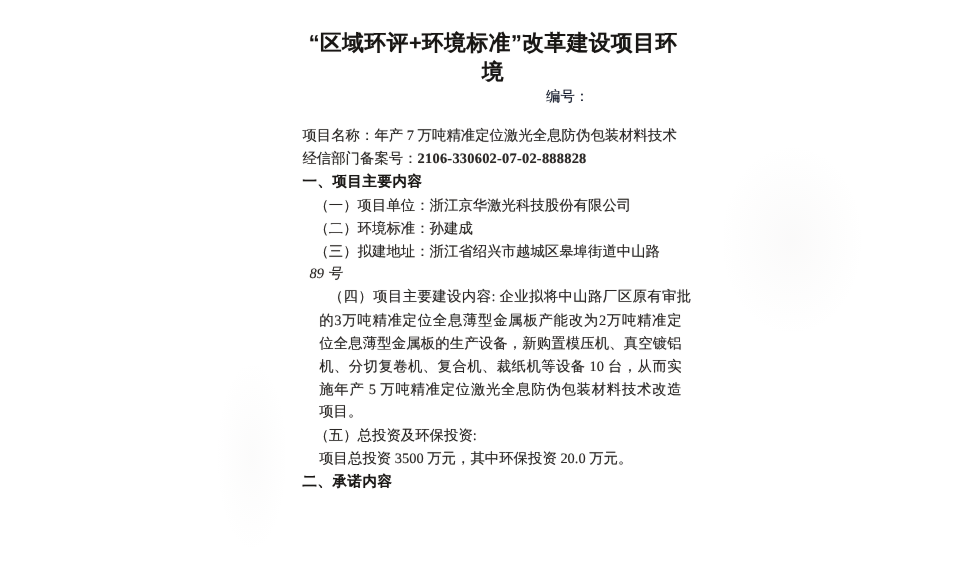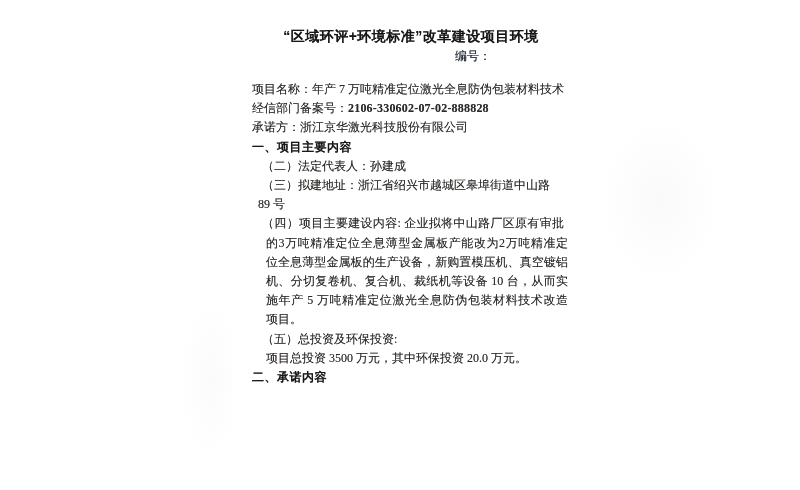--- a/index.html
+++ b/index.html
@@ -15,21 +15,21 @@
     left:252px;top:0;
     width:318px;
     font-size:12px;
     color:#2b2826;
     text-shadow:0 0 0.6px rgba(45,42,40,0.45);
   }
   .title{
     margin-top:24px;
     font-family:"Liberation Sans", sans-serif;
     font-weight:bold;
-    font-size:14px;
+    font-size:18px;
     line-height:24px;
     text-align:center;
     color:#181614;
     letter-spacing:0.5px;
   }
   .serial{
     line-height:16px;
     margin-left:203px;
     font-size:12px;
     font-weight:normal;
@@ -40,33 +40,33 @@
     line-height:19.2px;
     white-space:nowrap;
   }
   .h{
     font-family:"Liberation Sans", sans-serif;
     font-weight:bold;
     color:#1a1816;
     letter-spacing:0.5px;
   }
   .num{font-weight:bold;letter-spacing:0.2px;}
-  .ind6{margin-left:6px;}
+  .ind6{margin-left:6px;font-style:italic;}
   .ind10{margin-left:10px;}
   .ind14{margin-left:14px;}
   .ind51{margin-left:51px;}
   .jline{
     white-space:normal;
     width:302px;
     text-align:justify;
     text-align-last:justify;
     overflow:hidden;
     height:19.2px;
   }
-  .jfirst{margin-left:10px;width:302px;}
+  .jfirst{margin-left:22px;width:302px;}
   .smudge{
     position:absolute;
     pointer-events:none;
   }
   .smudge-a{
     left:600px;top:120px;width:120px;height:160px;
     background:radial-gradient(closest-side, rgba(160,155,150,0.05), rgba(255,255,255,0));
   }
   .smudge-b{
     left:180px;top:300px;width:60px;height:160px;
@@ -87,25 +87,25 @@
     </div>
 
     <div class="serial">编号：</div>
 
     <div class="spacer"></div>
 
     <div class="line">项目名称：年产 7 万吨精准定位激光全息防伪包装材料技术</div>
 
     <div class="line"><span>经信部门备案号：</span><span class="num">2106-330602-07-02-888828</span></div>
 
-    <div class="line">承诺方：浙江京华激光科技股份有限公司</div>
 
     <div class="line h">一、项目主要内容</div>
 
-    <div class="line ind10">（二）法定代表人：孙建成</div>
+    <div class="line ind10">（一）项目单位：浙江京华激光科技股份有限公司</div>
+    <div class="line ind10">（二）环境标准：孙建成</div>
     <div class="line ind10">（三）拟建地址：浙江省绍兴市越城区皋埠街道中山路</div>
     <div class="line ind6">89 号</div>
 
     <div class="line jline jfirst">（四）项目主要建设内容: 企业拟将中山路厂区原有审批</div>
     <div class="line jline ind14">的3万吨精准定位全息薄型金属板产能改为2万吨精准定</div>
     <div class="line jline ind14">位全息薄型金属板的生产设备，新购置模压机、真空镀铝</div>
     <div class="line jline ind14">机、分切复卷机、复合机、裁纸机等设备 10 台，从而实</div>
     <div class="line jline ind14">施年产 5 万吨精准定位激光全息防伪包装材料技术改造</div>
     <div class="line ind14">项目。</div>
 

